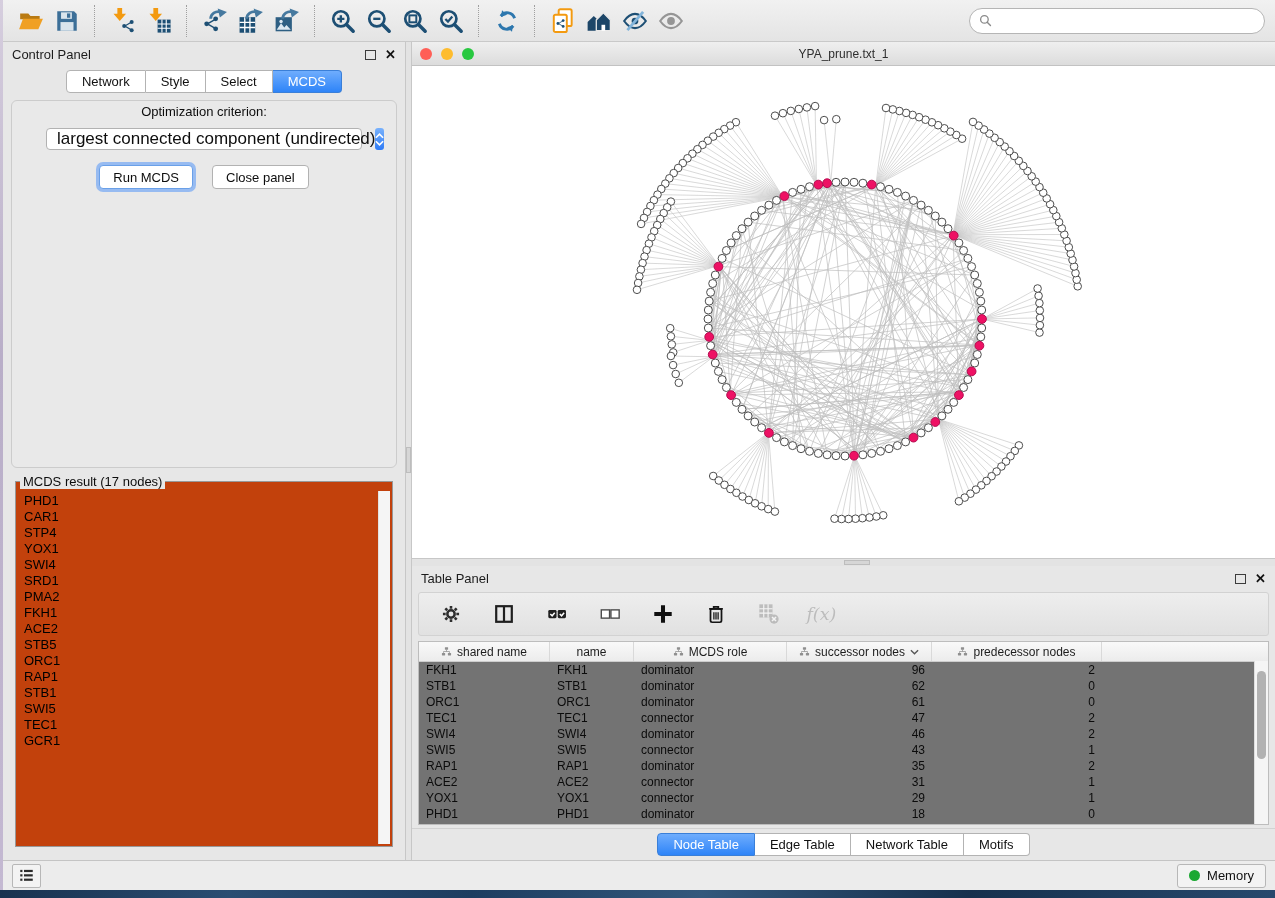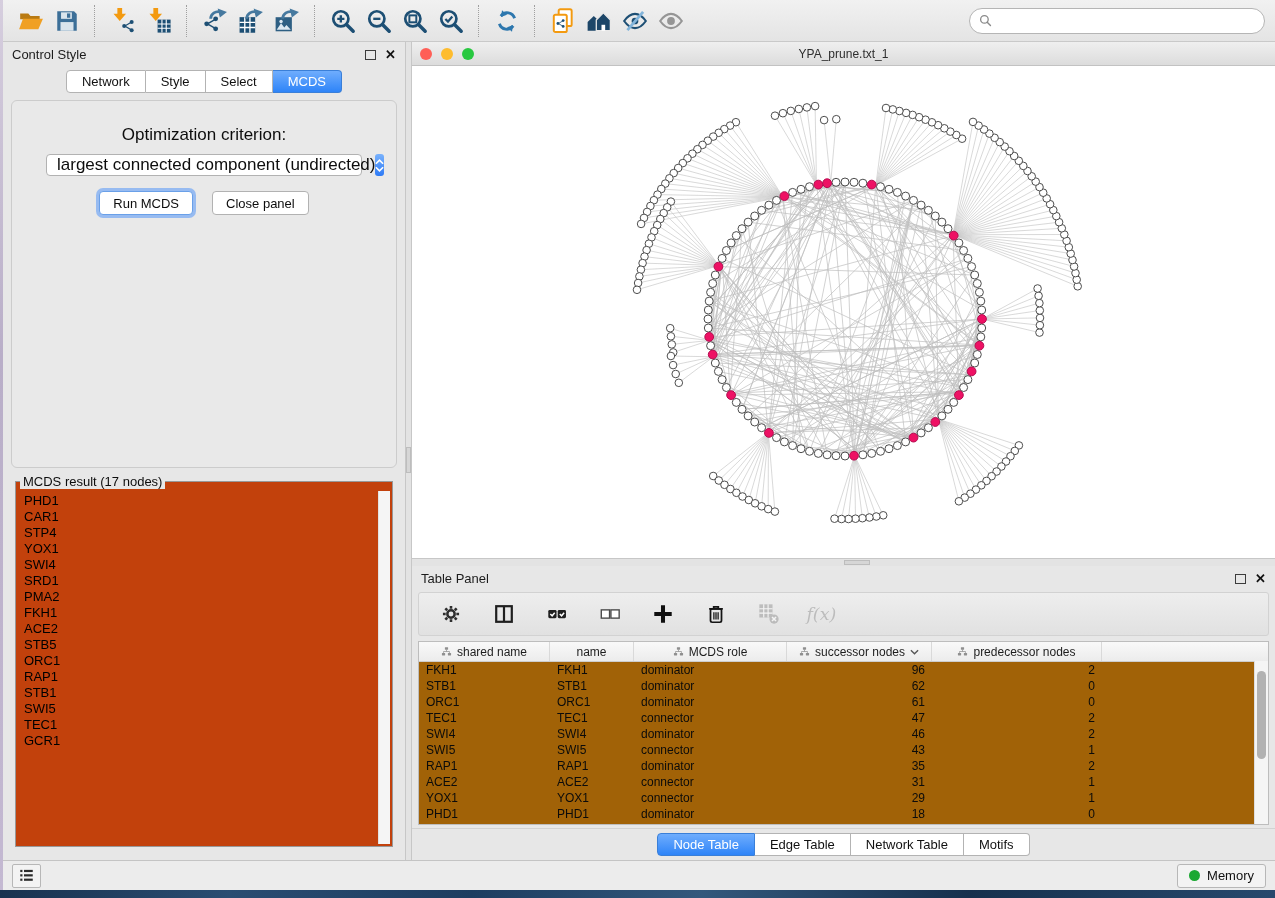--- a/index.html
+++ b/index.html
@@ -26,21 +26,21 @@
   .win-btns{margin-left:auto;display:flex;gap:9px;align-items:center;}
   .float-glyph{display:inline-block;width:9px;height:8px;border:1.5px solid #3c3c3c;}
   .close-glyph{font-size:13px;font-weight:bold;color:#111;line-height:10px;}
   .cp-tabs{display:flex;justify-content:center;margin-top:3px;flex:0 0 auto;}
   .seg{display:flex;}
   .seg-btn{height:21px;padding:0 15px;background:#fff;border:1px solid #b3b3b3;border-left:none;font-size:13px;display:flex;align-items:center;color:#111;}
   .seg-btn:first-child{border-left:1px solid #b3b3b3;border-radius:4px 0 0 4px;}
   .seg-btn:last-child{border-radius:0 4px 4px 0;}
   .seg-btn.active{background:linear-gradient(#6fadfd,#2e84f8);border-color:#3a7fd8;color:#fff;}
   .cp-content{margin:7px 8px 0;height:366px;flex:0 0 auto;background:#e9e9e9;border:1px solid #cccccc;border-radius:6px;display:flex;flex-direction:column;align-items:center;}
-  .opt-label{margin-top:24px;font-size:17px;color:#0d0d0d;}
+  .opt-label{margin-top:3px;font-size:13px;color:#0d0d0d;}
   .dropdown{margin-top:9px;width:316px;height:22px;background:#fff;border:1px solid #b2b2b2;border-radius:4px;display:flex;align-items:center;box-sizing:border-box;}
   .dd-text{flex:1;font-size:17px;padding-left:10px;color:#0d0d0d;white-space:nowrap;}
   .dd-stepper{width:19px;align-self:stretch;margin:-1px -1px -1px 0;border-radius:3px;background:linear-gradient(#79b2fc,#2e7bf6);display:flex;flex-direction:column;align-items:center;justify-content:center;gap:1px;}
   .cp-buttons{margin-top:15px;display:flex;gap:19px;}
   .btn{height:22px;padding:0 13px;background:#fff;border:1px solid #b2b2b2;border-radius:4px;font-size:13px;color:#0d0d0d;display:flex;align-items:center;}
   .btn.focused{box-shadow:0 0 0 3px rgba(107,163,246,.65);border-color:#6aa0e8;}
   fieldset.result-fs{margin:6px 12px 13px 12px;flex:1;min-height:0;border:1px solid #989898;background:#c2410c;padding:1px 2px 2px 2px;position:relative;}
   fieldset.result-fs legend{font-size:13px;color:#0d0d0d;padding:0 3px;margin-left:2px;background:#e7e7e7;}
   .result-list{position:absolute;left:2px;top:4px;bottom:2px;right:14px;overflow:hidden;}
   .result-item{font-size:13px;height:16px;line-height:16px;padding-left:6px;color:#000;}
@@ -62,21 +62,21 @@
   .net-canvas{flex:1;background:#fff;position:relative;min-height:0;}
   .net-canvas svg{position:absolute;left:0;top:0;width:100%;height:100%;}
 
   
   .table-panel{flex:1;display:flex;flex-direction:column;background:#e7e7e7;min-height:0;}
   .tp-toolbar{margin:1px 6px 0;height:42px;flex:0 0 auto;background:linear-gradient(#eeeeee,#e1e1e1);border:1px solid #d2d2d2;border-radius:3px;display:flex;align-items:center;padding:0 16px;gap:22px;}
   .tp-btn{width:31px;height:31px;display:flex;align-items:center;justify-content:center;}
   .tp-btn svg{width:22px;height:22px;}
   .tp-btn.wide svg{width:38px;}
   .tp-btn.disabled{opacity:.55;}
-  .table-area{margin:5px 6px 0;flex:1;background:#a16207;border:1px solid #bdbdbd;display:flex;flex-direction:column;position:relative;min-height:0;}
+  .table-area{margin:5px 6px 0;flex:1;background:#737373;border:1px solid #bdbdbd;display:flex;flex-direction:column;position:relative;min-height:0;}
   .thead{display:flex;height:19px;flex:0 0 auto;background:linear-gradient(#f9f9f9,#ececec);border-bottom:1px solid #cdcdcd;font-size:12px;color:#1d1d1d;}
   .th{display:flex;align-items:center;justify-content:center;gap:5px;border-right:1px solid #d9d9d9;box-sizing:border-box;flex:0 0 auto;}
   .th.fill{flex:1;border-right:none;}
   .tbody{flex:1;overflow:hidden;font-size:12px;color:#0b0b0b;}
   .tr{display:flex;height:16px;line-height:16px;}
   .td{padding:0 7px;white-space:nowrap;box-sizing:border-box;flex:0 0 auto;}
   .td.num{text-align:right;}
   .tscroll{position:absolute;right:0;top:19px;bottom:0;width:13px;background:#f5f5f5;border-left:1px solid #dedede;}
   .tthumb{position:absolute;left:2px;right:2px;top:10px;height:88px;background:#b2b2b2;border-radius:5px;}
   .tp-tabs{height:31px;flex:0 0 auto;display:flex;align-items:center;justify-content:center;margin-top:3px;background:#e7e7e7;border-top:1px solid #d2d2d2;}
@@ -293,21 +293,21 @@
             </svg>
           </span>
         <input type="text" placeholder="" style="">
       </div>
     </div>
 
     <div class="main">
 
       <div class="control-panel">
         <div class="panel-header">
-          <span>Control Style</span>
+          <span>Control Panel</span>
           <span class="win-btns">
             <span class="float-glyph"></span>
             <span class="close-glyph">✕</span>
           </span>
         </div>
         <div class="cp-tabs">
           <div class="seg" id="cp-tabs">
               <div class="seg-btn">Network</div>
               <div class="seg-btn">Style</div>
               <div class="seg-btn">Select</div>

